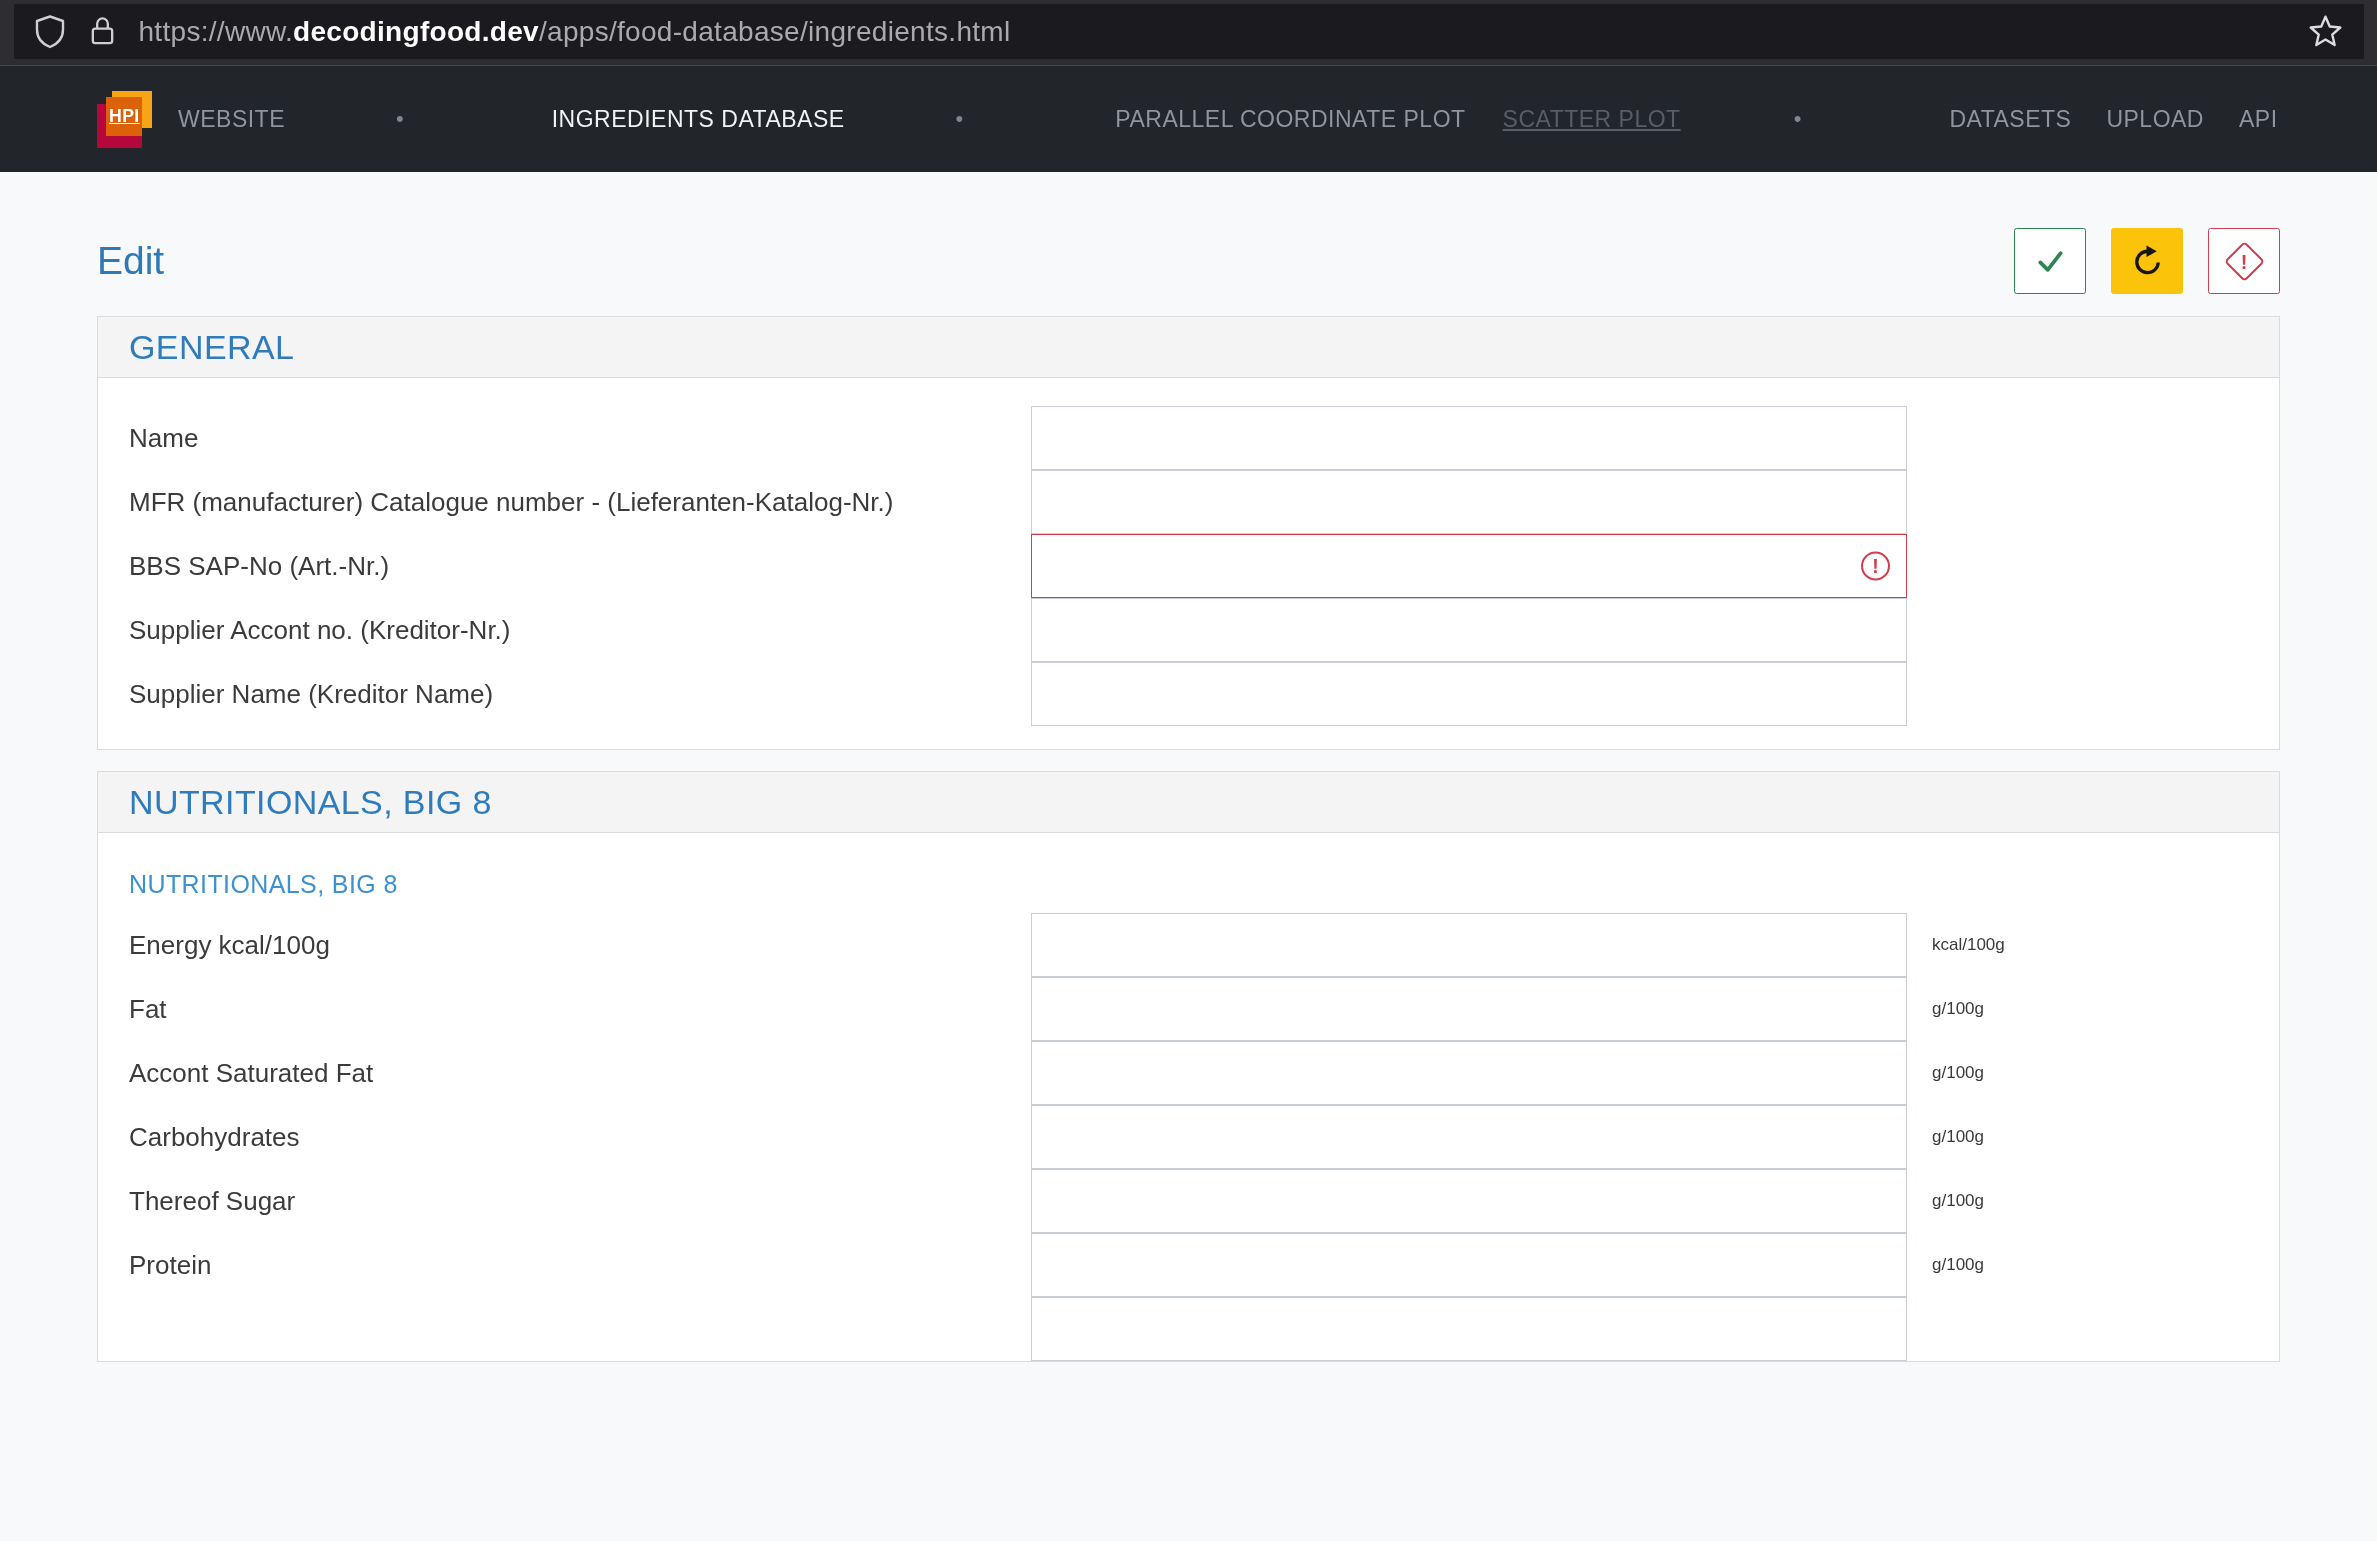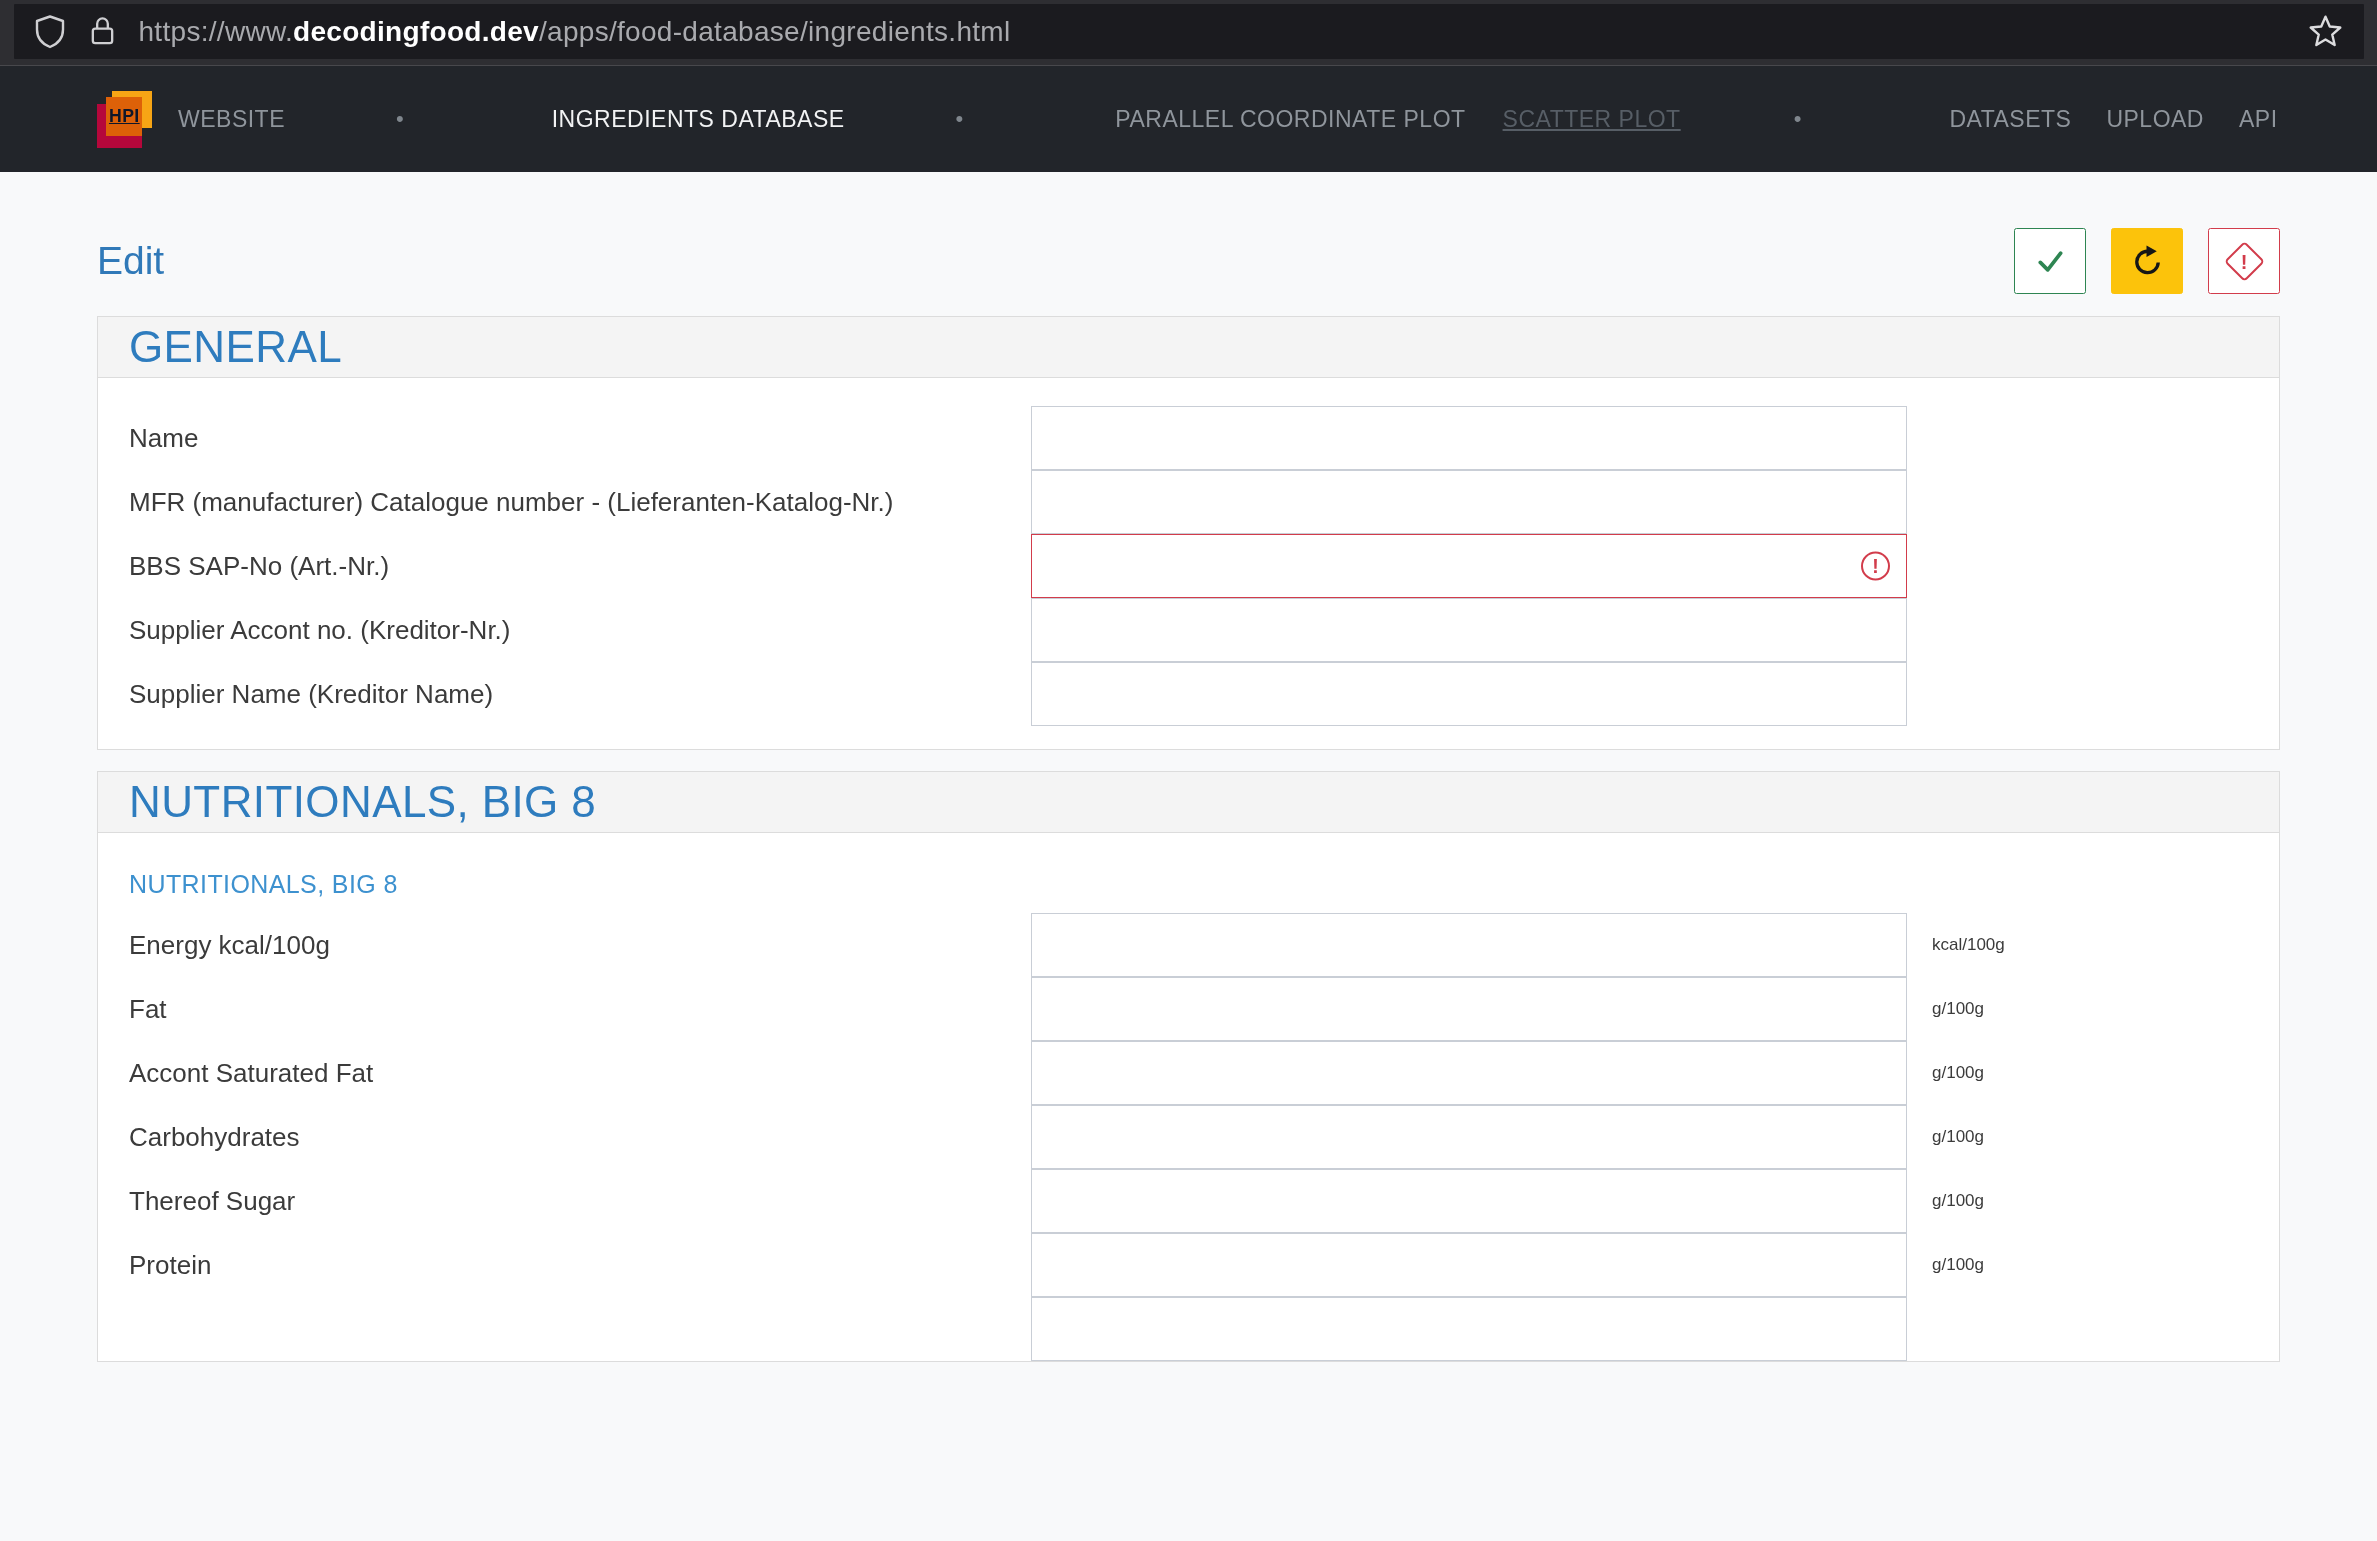--- a/index.html
+++ b/index.html
@@ -38,21 +38,21 @@
     background: #22252a;
     display: flex;
     align-items: center;
     padding: 0 97px;
   }
   .hpi-logo { position: relative; width: 56px; height: 57px; flex: 0 0 auto; }
   .hpi-sq-yellow { position: absolute; left: 15px; top: 0; width: 40px; height: 37px; background: #f7a515; }
   .hpi-sq-red    { position: absolute; left: 0;  top: 13.5px; width: 45px; height: 44px; background: #b5073b; }
   .hpi-sq-orange { position: absolute; left: 9.3px; top: 6.7px; width: 36px; height: 39px; background: #dd6108;
                    display: flex; align-items: center; justify-content: center; }
-  .hpi-sq-orange span { color: #0f172a; font-weight: bold; font-size: 17.7px; letter-spacing: 0.4px; text-decoration: underline; }
+  .hpi-sq-orange span { color: #ffffff; font-weight: bold; font-size: 17.7px; letter-spacing: 0.4px; text-decoration: underline; }
   .nav-item {
     font-size: 23px;
     color: #8f959c;
     letter-spacing: 0.5px;
     text-decoration: none;
     white-space: nowrap;
     cursor: pointer;
   }
   .nav-item.active { color: #f2f3f4; }
   .nav-item.dim { color: #575e66; text-decoration: underline; }
@@ -112,21 +112,21 @@
     background: #ffffff;
   }
   .section-general { margin-top: 22px; }
   .section-nutritionals { margin-top: 21px; }
   .section-header {
     height: 61px;
     background: #f4f4f4;
     border-bottom: 1.7px solid #dcdcdc;
     display: flex; align-items: center;
     padding-left: 31px;
-    font-size: 44px;
+    font-size: 34px;
     font-weight: 300;
     color: #2e7cbe;
     letter-spacing: 0.4px;
   }
   .section-body-general { padding: 28px 0 23px; }
   .section-body-nutritionals { padding: 0 0 0; }
   .sub-heading {
     margin: 37px 0 13.5px 31px;
     font-size: 25px;
     font-weight: 300;

